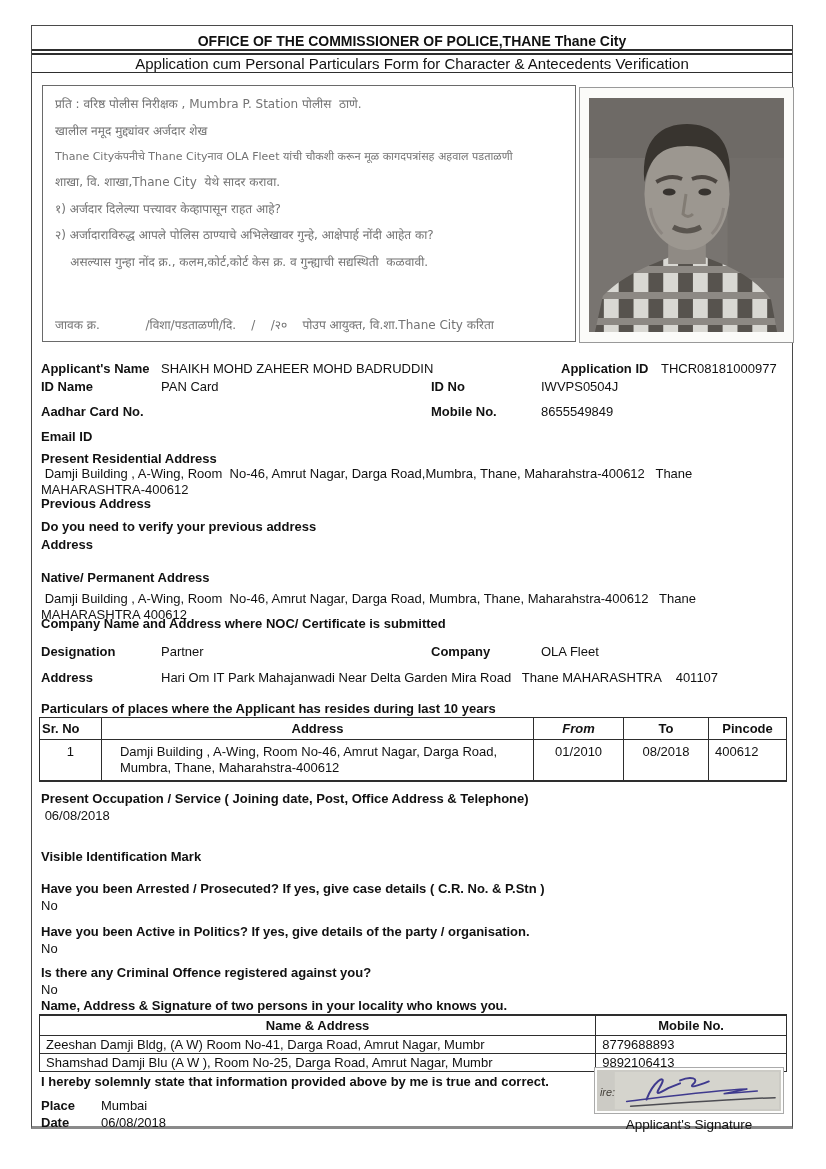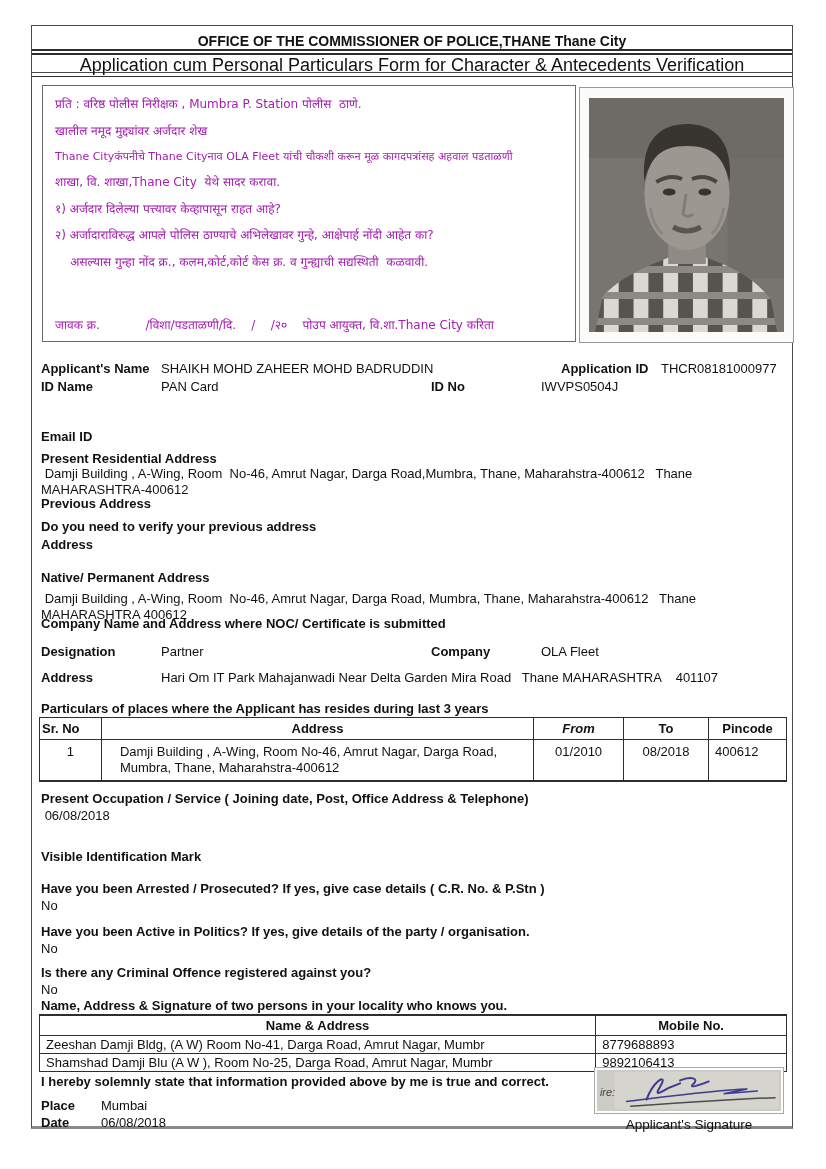--- a/index.html
+++ b/index.html
@@ -5,26 +5,26 @@
   * { margin:0; padding:0; box-sizing:border-box; }
   html,body { background:#fff; }
   body { font-family:"Liberation Sans", sans-serif; color:#111; }
   .page { position:relative; width:826px; height:1169px; background:#fff; overflow:hidden; }
   .doc { position:absolute; left:31px; top:25px; width:762px; height:1104px;
          border:1px solid #4a4a4a; border-bottom:3px solid #8a8a8a; background:#fff; }
 
   .hdr { position:absolute; left:0; top:0; width:100%; height:47px;
          border-bottom:1px solid #4a4a4a; text-align:center; padding-top:7px; }
   .hdr .t1 { font-size:14px; font-weight:bold; }
-  .hdr .t2 { font-size:18px; margin-top:2px; }
+  .hdr .t2 { font-size:15px; margin-top:2px; }
 
   .mbox { position:absolute; left:10px; top:59px; width:534px; height:257px;
           border:1px solid #6a6a6a; padding:11px 10px 8px 12px;
           display:flex; flex-direction:column; font-family:"DejaVu Sans", sans-serif; }
-  .mline { font-size:12px; color:#a21caf; white-space:pre-wrap; margin-bottom:11.5px; line-height:1.25; }
+  .mline { font-size:12px; color:#737373; white-space:pre-wrap; margin-bottom:11.5px; line-height:1.25; }
   .mline.small { font-size:11px; }
   .mline.last { margin-top:auto; margin-bottom:0; }
 
   .pbox { position:absolute; left:547px; top:61px; width:215px; height:256px;
           border:1px solid #999; background:#fbfbf9; padding:10px 9px; }
   .pbox svg { display:block; width:100%; height:100%; }
 
   .row { position:absolute; left:9px; width:744px; display:grid; font-size:13px; line-height:17px; }
   .g1 { grid-template-columns:120px 400px 100px 1fr; }
   .g2 { grid-template-columns:120px 270px 110px 1fr; }
@@ -114,20 +114,26 @@
       <span class="val">THCR08181000977</span>
     </div>
 
     <div class="row g2" style="top:352px;">
       <span class="lbl">ID Name</span>
       <span class="val">PAN Card</span>
       <span class="lbl">ID No</span>
       <span class="val">IWVPS0504J</span>
     </div>
 
+    <div class="row g2" style="top:377px;">
+      <span class="lbl">Aadhar Card No.</span>
+      <span class="val"></span>
+      <span class="lbl">Mobile No.</span>
+      <span class="val">8655549849</span>
+    </div>
 
     <div class="row g3" style="top:402px;">
       <span class="lbl">Email ID</span>
       <span class="val"></span>
     </div>
 
     <div class="abs lbl" style="top:424px;">Present Residential Address</div>
     <div class="abs addr" style="top:440px;"> Damji Building , A-Wing, Room  No-46, Amrut Nagar, Darga Road,Mumbra, Thane, Maharahstra-400612   Thane MAHARASHTRA-400612</div>
     <div class="abs lbl" style="top:469px;">Previous Address</div>
     <div class="abs lbl" style="top:492px;">Do you need to verify your previous address</div>
@@ -142,21 +148,21 @@
       <span class="val">Partner</span>
       <span class="lbl">Company</span>
       <span class="val">OLA Fleet</span>
     </div>
 
     <div class="row g3" style="top:643px;">
       <span class="lbl">Address</span>
       <span class="val">Hari Om IT Park Mahajanwadi Near Delta Garden Mira Road   Thane MAHARASHTRA    401107</span>
     </div>
 
-    <div class="abs lbl" style="top:674px;">Particulars of places where the Applicant has resides during last 3 years</div>
+    <div class="abs lbl" style="top:674px;">Particulars of places where the Applicant has resides during last 10 years</div>
 
     <table class="tbl t1" style="top:691px;">
       <tbody>
           <tr>
         <th class="t1col-sr hl">Sr. No</th>
         <th class="t1col-addr">Address</th>
         <th class="t1col-from">From</th>
         <th class="t1col-to">To</th>
         <th class="t1col-pin">Pincode</th>
       </tr>

